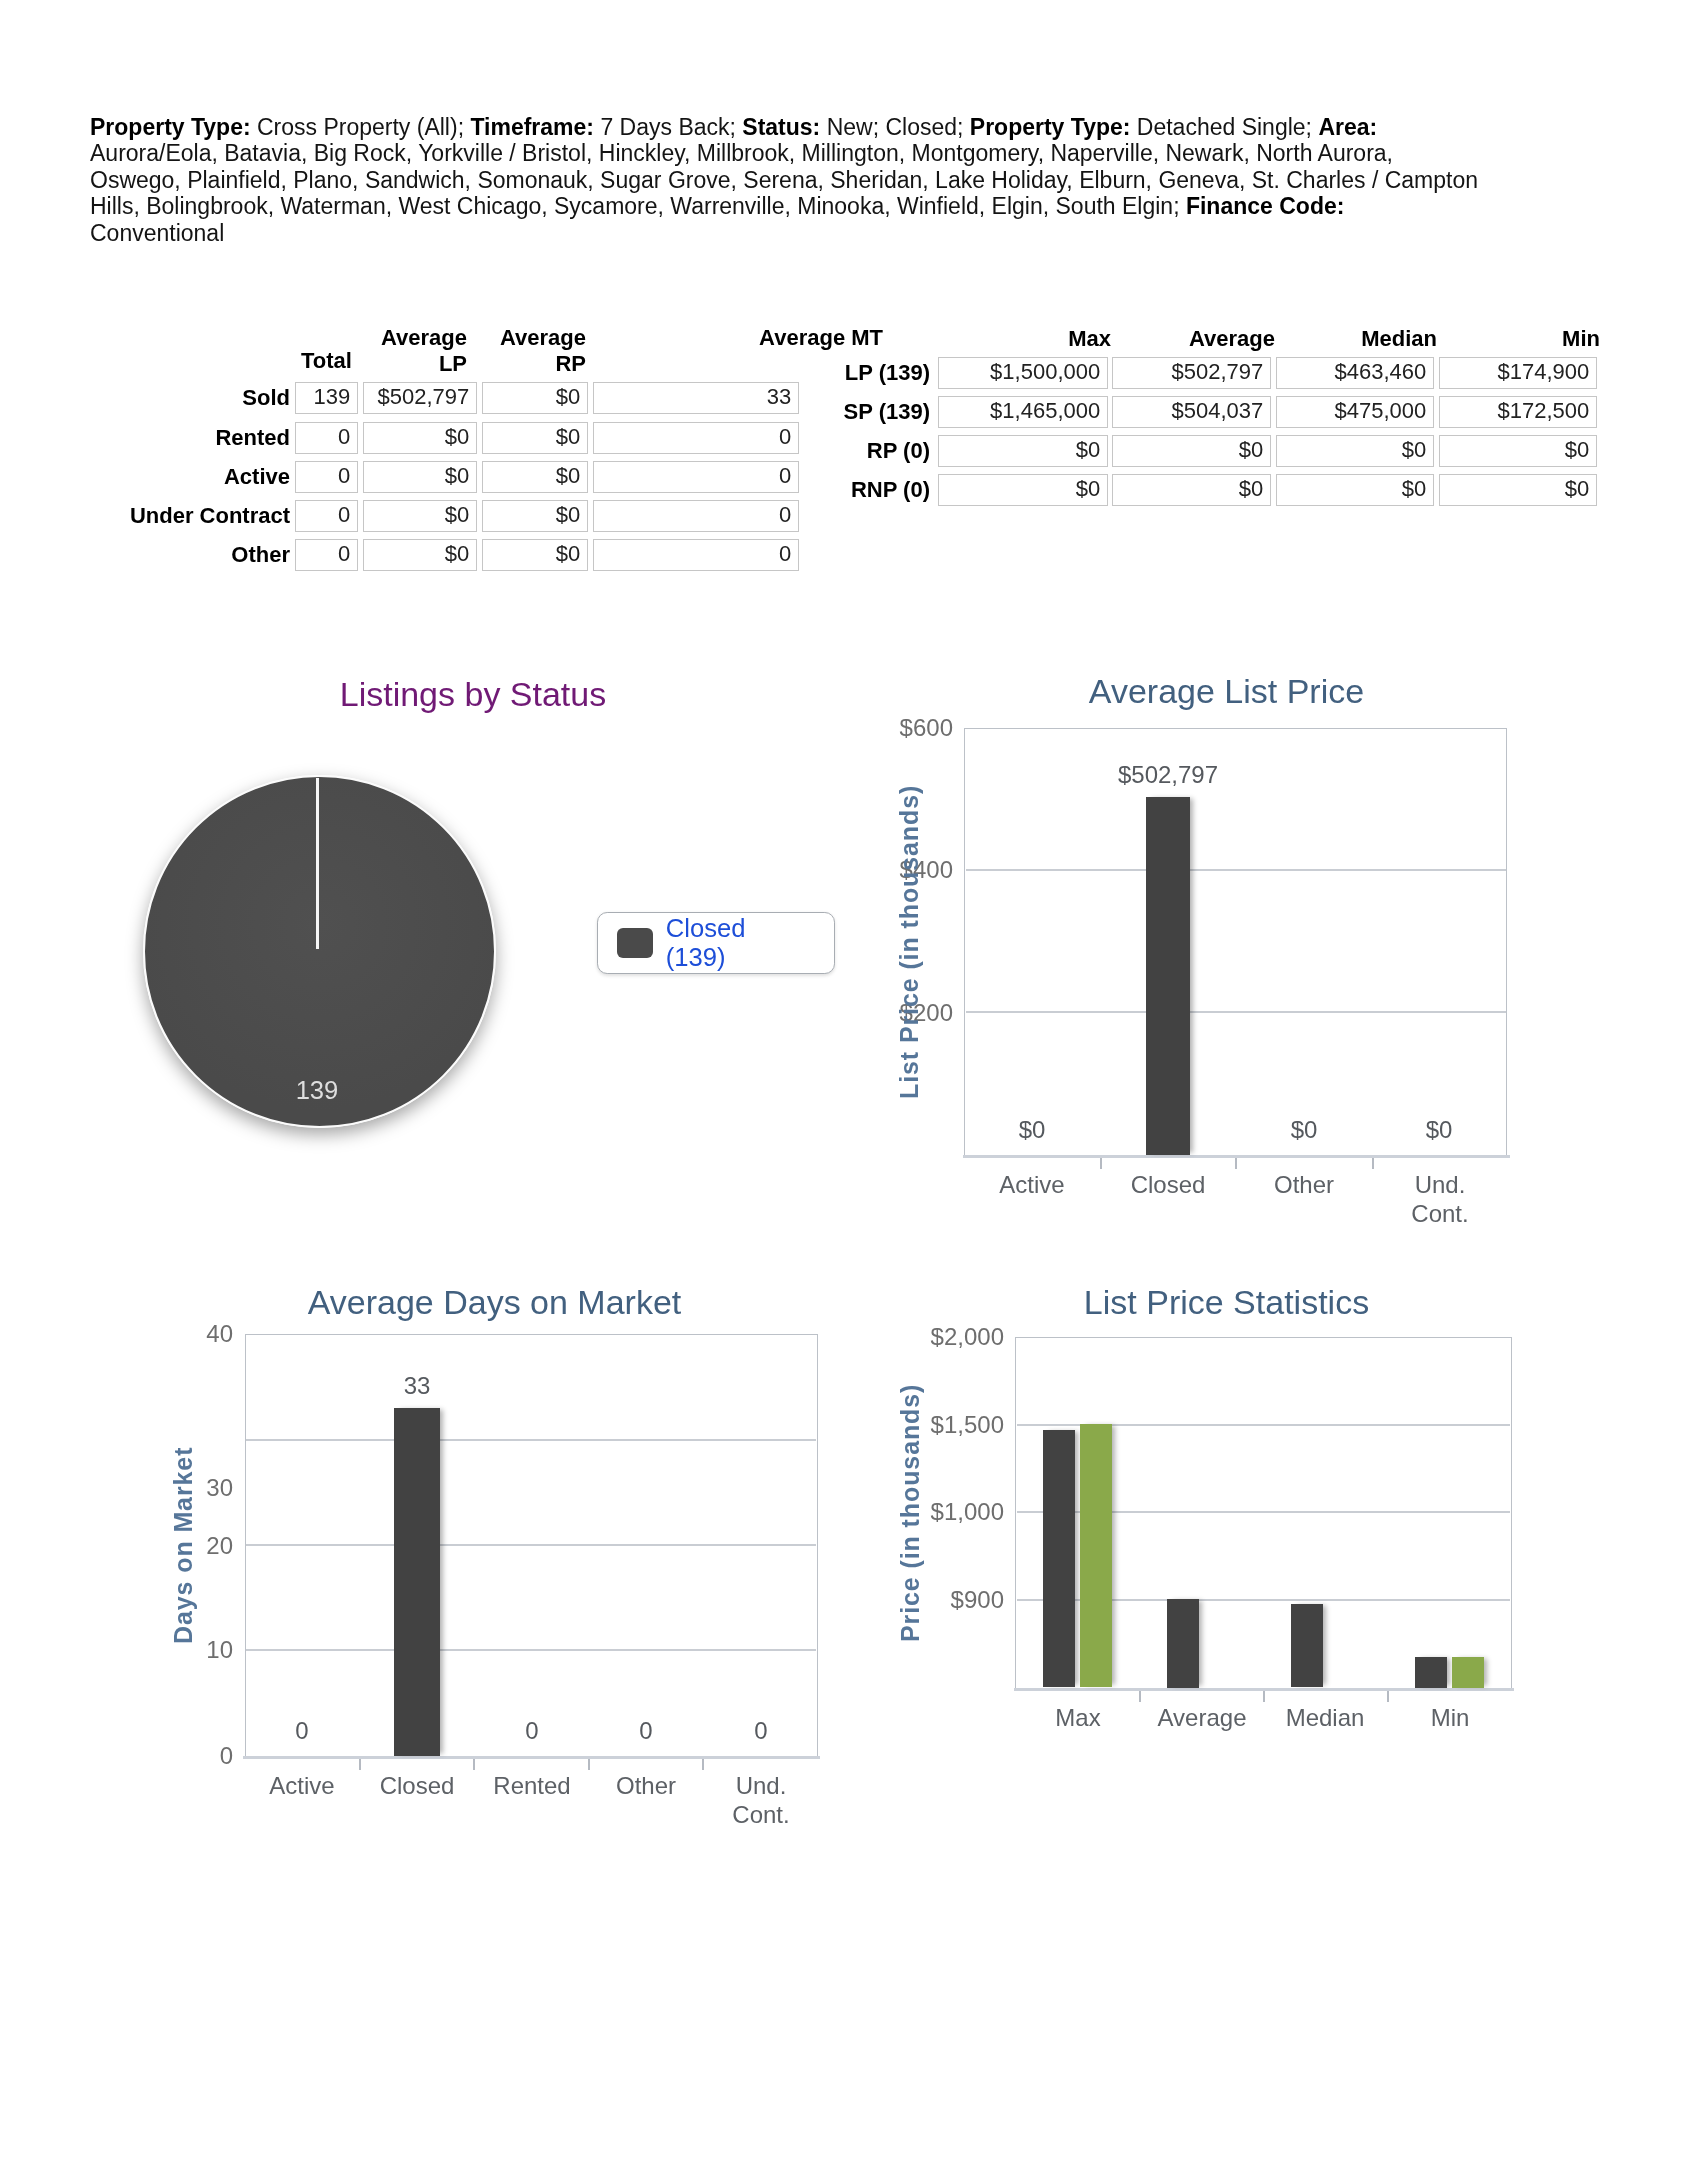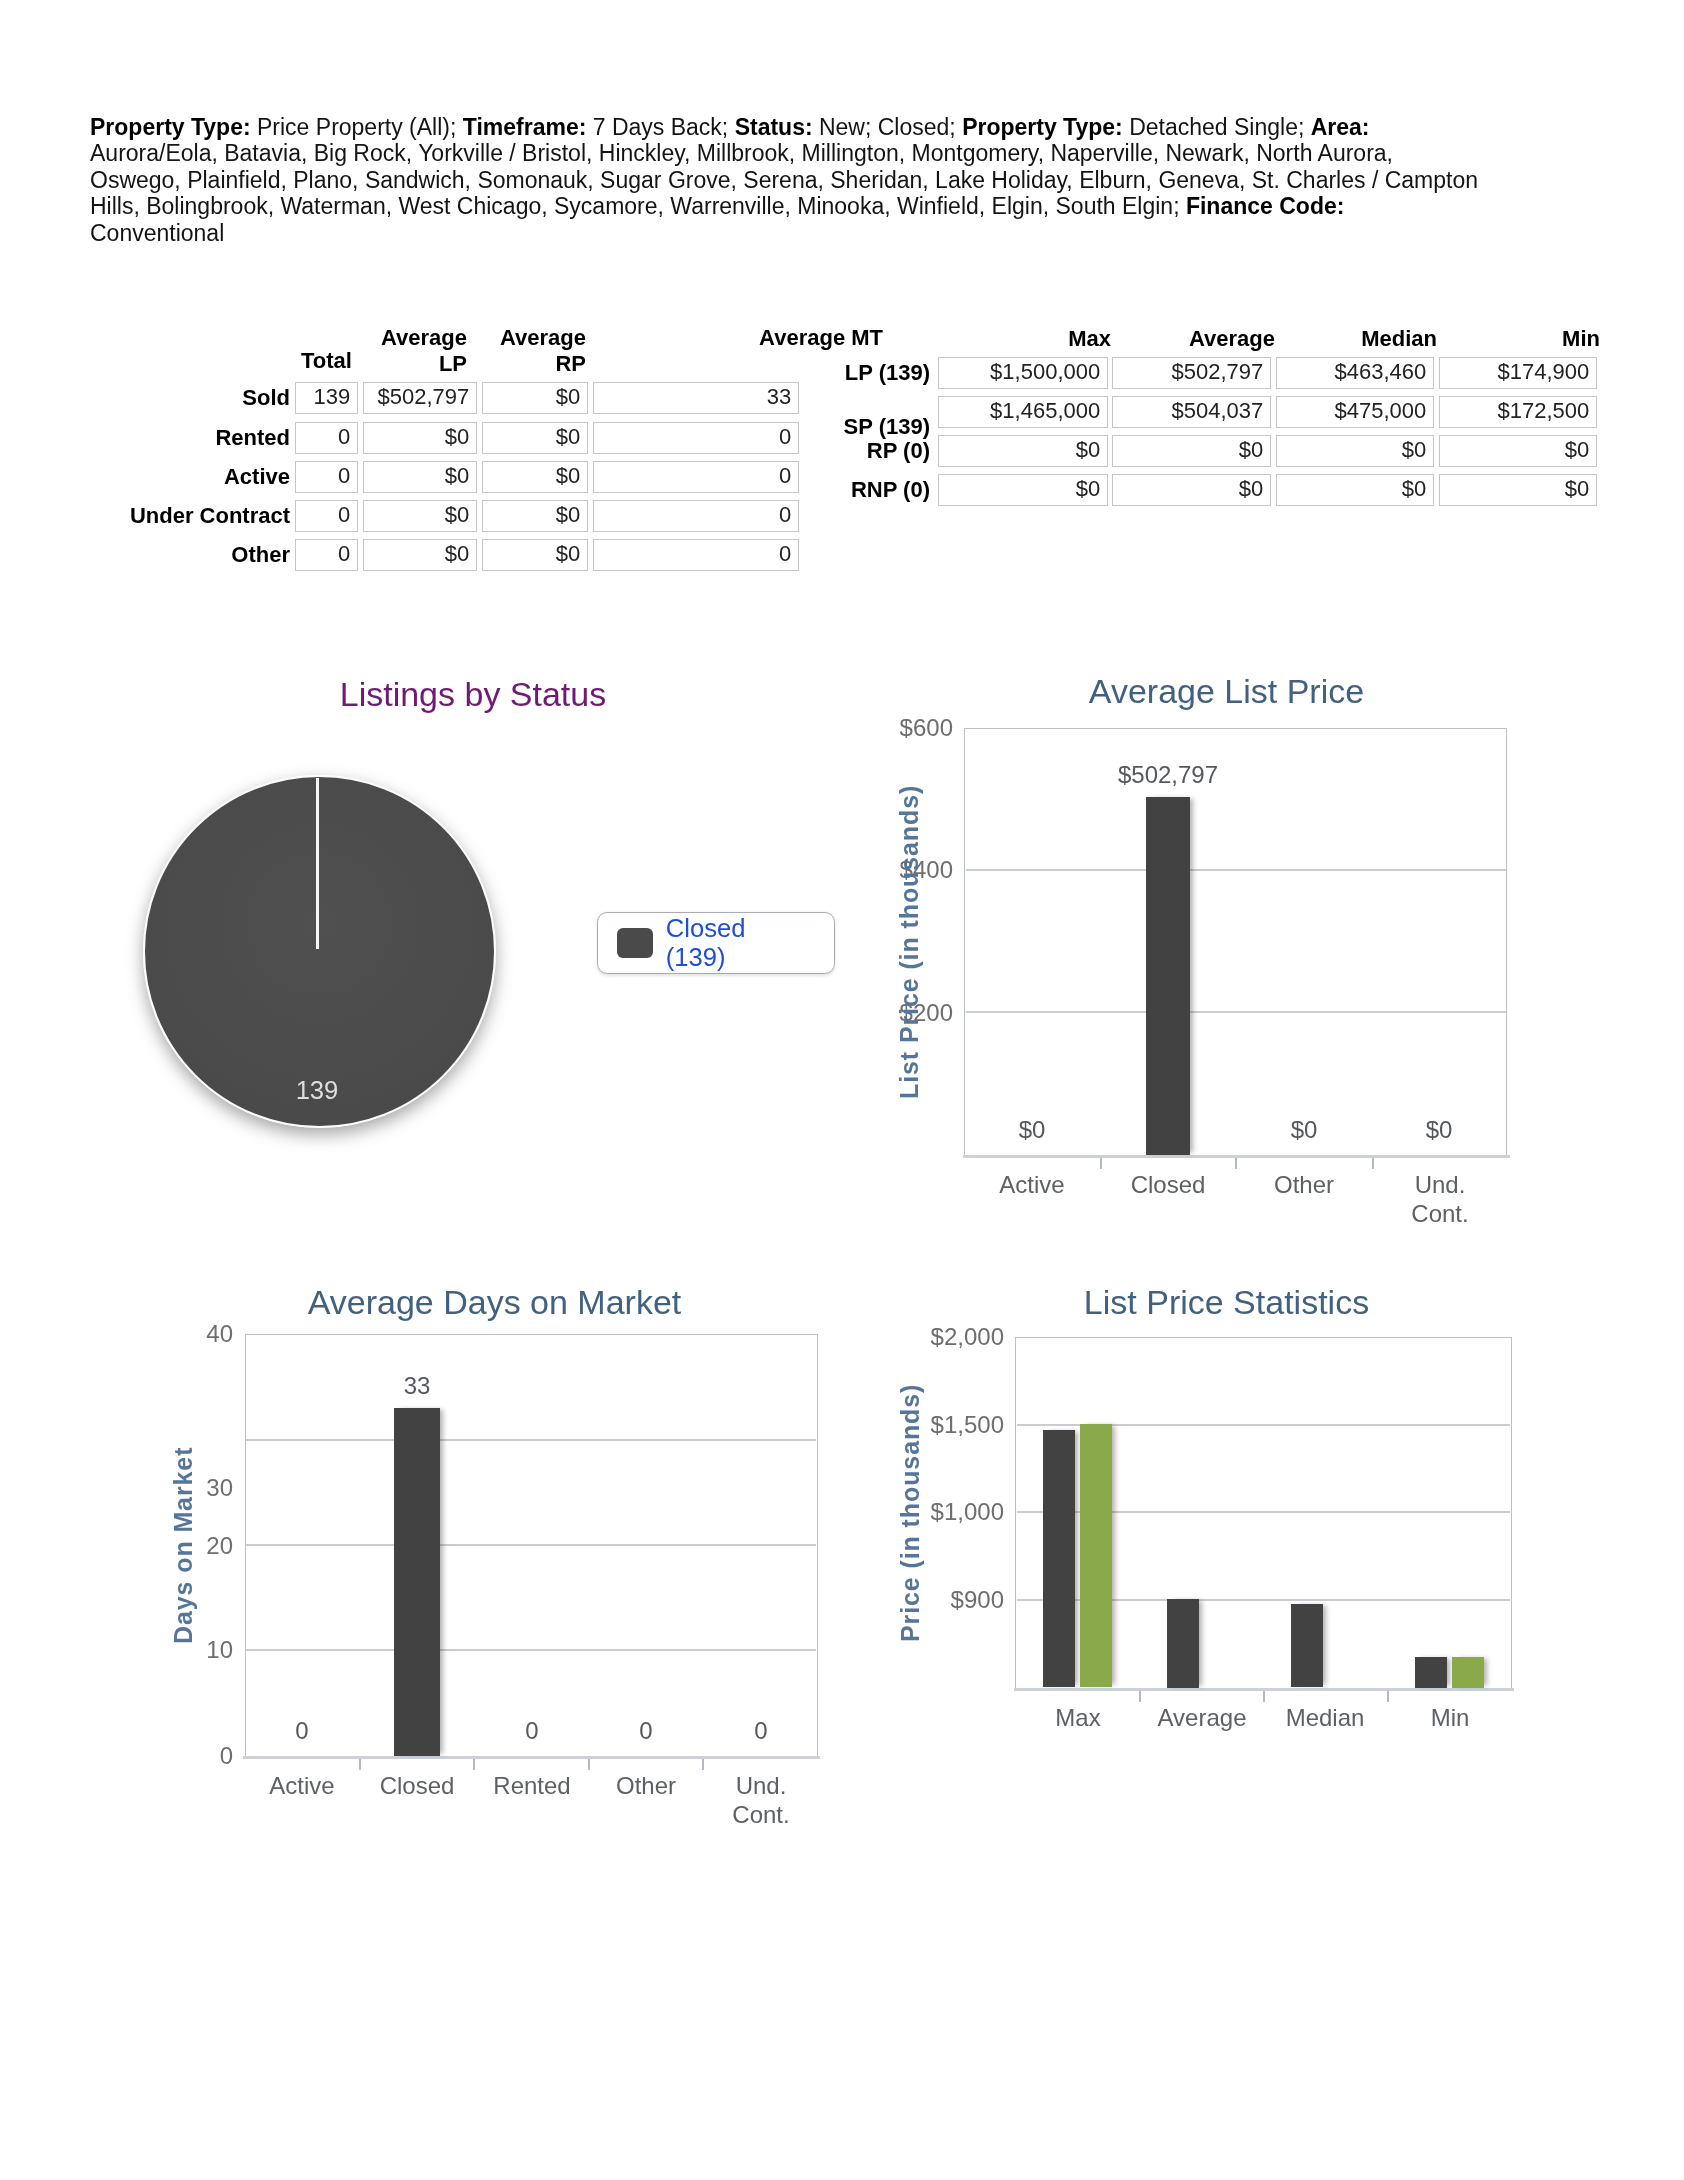--- a/index.html
+++ b/index.html
@@ -34,21 +34,21 @@
   .pie-circle{position:absolute;border-radius:50%;border:2.6px solid #fbfbfb;
               box-shadow:0 6.8px 17px rgba(0,0,0,.35);}
   .pie-line{position:absolute;background:rgba(255,255,255,.95);}
   .pie-num{position:absolute;font-size:25.6px;color:#dedede;text-align:center;}
 </style>
 </head>
 <body>
 
 <div class="page">
 
-  <p class="criteria"><span><b>Property Type:</b><span> Price Property (All); </span></span><span><b>Timeframe:</b><span> 7 Days Back; </span></span><span><b>Status:</b><span> New; Closed; </span></span><span><b>Property Type:</b><span> Detached Single; </span></span><span><b>Area:</b><span>
+  <p class="criteria"><span><b>Property Type:</b><span> Cross Property (All); </span></span><span><b>Timeframe:</b><span> 7 Days Back; </span></span><span><b>Status:</b><span> New; Closed; </span></span><span><b>Property Type:</b><span> Detached Single; </span></span><span><b>Area:</b><span>
 Aurora/Eola, Batavia, Big Rock, Yorkville / Bristol, Hinckley, Millbrook, Millington, Montgomery, Naperville, Newark, North Aurora,
 Oswego, Plainfield, Plano, Sandwich, Somonauk, Sugar Grove, Serena, Sheridan, Lake Holiday, Elburn, Geneva, St. Charles / Campton
 Hills, Bolingbrook, Waterman, West Chicago, Sycamore, Warrenville, Minooka, Winfield, Elgin, South Elgin; </span></span><span><b>Finance Code:</b><span>
 Conventional</span></span></p>
 
   <div id="tables" class="abs" style="left:0;top:0;width:100%;height:100%;">
       <div class="abs" style="left: 0px; top: 0px;">
         <div class="thead" style="left: 295px; top: 348px; width: 63px; text-align: center;">Total</div>
         <div class="thead" style="left: 363px; top: 325px; width: 104px; line-height: 25.6px;">Average LP</div>
         <div class="thead" style="left: 482px; top: 325px; width: 104px; line-height: 25.6px;">Average RP</div>
@@ -82,21 +82,21 @@
       <div class="abs" style="left: 0px; top: 0px;">
         <div class="thead" style="left: 941px; top: 326px; width: 170px; white-space: nowrap;">Max</div>
         <div class="thead" style="left: 1116px; top: 326px; width: 159px; white-space: nowrap;">Average</div>
         <div class="thead" style="left: 1279px; top: 326px; width: 158px; white-space: nowrap;">Median</div>
         <div class="thead" style="left: 1442px; top: 326px; width: 158px; white-space: nowrap;">Min</div>
         <div class="rowlab" style="left: 726px; top: 357px; width: 204px; line-height: 32px;">LP (139)</div>
         <div class="cell" style="left: 938px; top: 357px; width: 170px; height: 32px; line-height: 28px;">$1,500,000</div>
         <div class="cell" style="left: 1112px; top: 357px; width: 159px; height: 32px; line-height: 28px;">$502,797</div>
         <div class="cell" style="left: 1276px; top: 357px; width: 158px; height: 32px; line-height: 28px;">$463,460</div>
         <div class="cell" style="left: 1439px; top: 357px; width: 158px; height: 32px; line-height: 28px;">$174,900</div>
-        <div class="rowlab" style="left: 726px; top: 396px; width: 204px; line-height: 32px; margin-top: 15px;">SP (139)</div>
+        <div class="rowlab" style="left: 726px; top: 396px; width: 204px; line-height: 32px;">SP (139)</div>
         <div class="cell" style="left: 938px; top: 396px; width: 170px; height: 32px; line-height: 28px;">$1,465,000</div>
         <div class="cell" style="left: 1112px; top: 396px; width: 159px; height: 32px; line-height: 28px;">$504,037</div>
         <div class="cell" style="left: 1276px; top: 396px; width: 158px; height: 32px; line-height: 28px;">$475,000</div>
         <div class="cell" style="left: 1439px; top: 396px; width: 158px; height: 32px; line-height: 28px;">$172,500</div>
         <div class="rowlab" style="left: 726px; top: 435px; width: 204px; line-height: 32px;">RP (0)</div>
         <div class="cell" style="left: 938px; top: 435px; width: 170px; height: 32px; line-height: 28px;">$0</div>
         <div class="cell" style="left: 1112px; top: 435px; width: 159px; height: 32px; line-height: 28px;">$0</div>
         <div class="cell" style="left: 1276px; top: 435px; width: 158px; height: 32px; line-height: 28px;">$0</div>
         <div class="cell" style="left: 1439px; top: 435px; width: 158px; height: 32px; line-height: 28px;">$0</div>
         <div class="rowlab" style="left: 726px; top: 474px; width: 204px; line-height: 32px;">RNP (0)</div>

